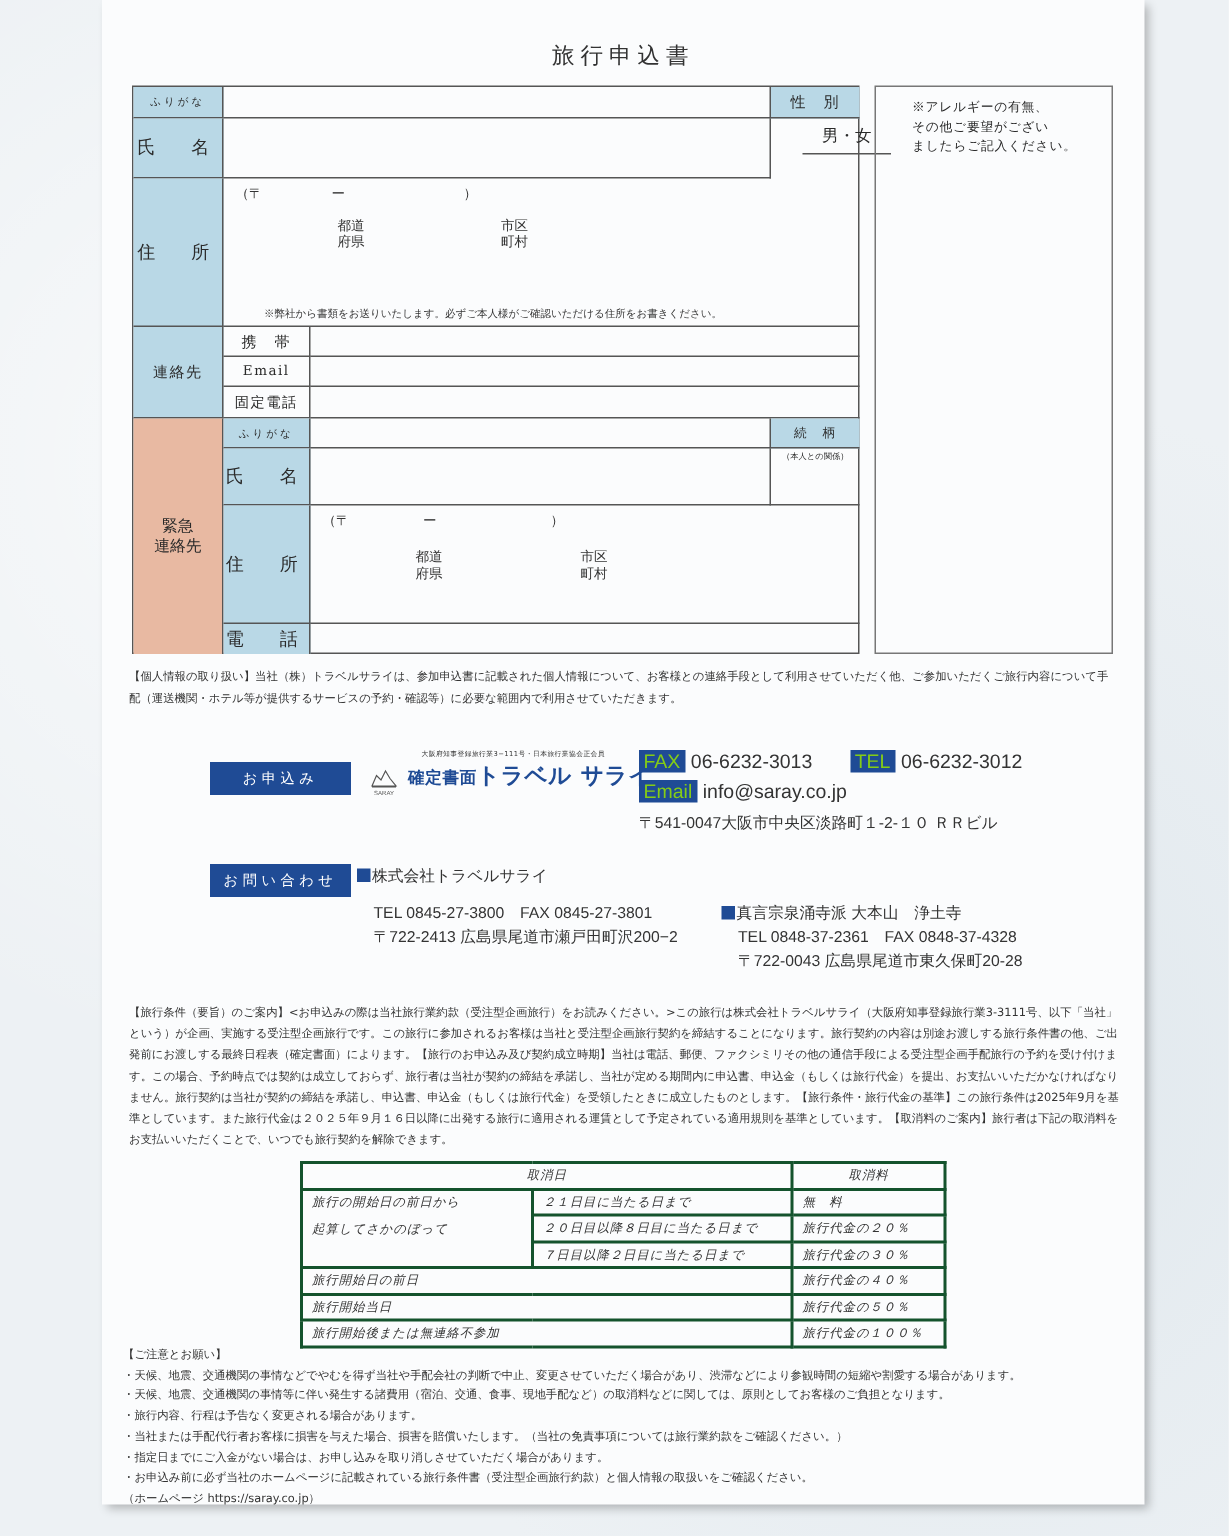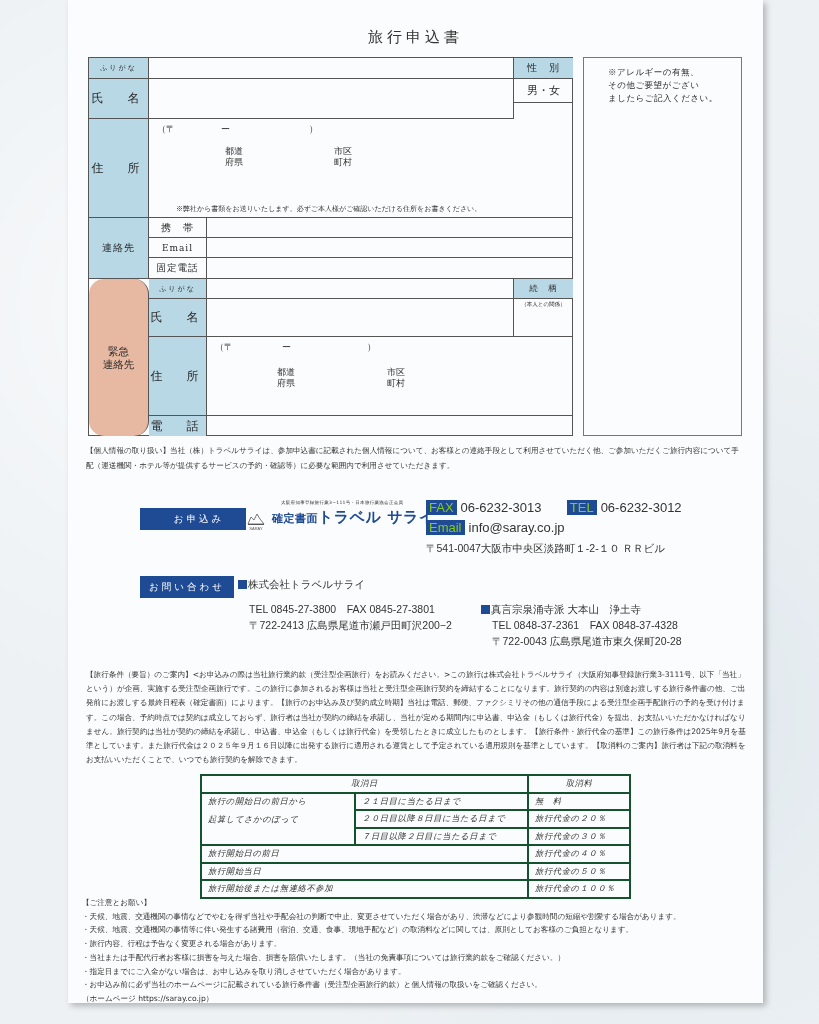--- a/index.html
+++ b/index.html
@@ -21,21 +21,21 @@
     background:#fbfcfd;
     box-shadow: 3px 3px 6px rgba(0,0,0,0.25);
   }
   .abs { position:absolute; }
   .title { left:0; width:100%; top:28px; text-align:center; font-size:15px; letter-spacing:4px; color:#333; font-family:"DejaVu Serif","Liberation Serif",serif; }
 
   
   .form { position:absolute; left:20px; top:57px; width:485px; height:379px; border:1px solid #555; box-sizing:border-box; }
   .cell { position:absolute; box-sizing:border-box; border-right:1px solid #555; border-bottom:1px solid #555; display:flex; align-items:center; justify-content:center; font-family:"DejaVu Serif","Liberation Serif",serif; }
   .blue { background:#b9d8e6; }
-  .salmon { background:#e8b9a2;border-radius:15px; }
+  .salmon { background:#e8b9a2; }
   .lbl-lg { font-size:12px; letter-spacing:6px; }
   .lbl-sm { font-size:7px; letter-spacing:2px; }
   .lbl-md { font-size:10px; letter-spacing:1px; }
   .txt { font-size:9px; color:#333; }
   .tiny { font-size:7px; color:#333; }
 
   .side-box { position:absolute; left:515px; top:57px; width:159px; height:379px; border:1px solid #777; box-sizing:border-box; padding:8px 10px 0 24px; font-size:8.5px; line-height:13px; letter-spacing:0.5px; font-family:"DejaVu Serif","Liberation Serif",serif; }
 
   .privacy { left:18px; top:443px; width:660px; font-size:7.6px; line-height:15px; color:#333; }
 
@@ -68,21 +68,21 @@
   <div class="abs title">旅行申込書</div>
 
   <div class="form">
 
     <div class="cell blue lbl-sm" style="left:0;top:0;width:60px;height:21px;">ふりがな</div>
     <div class="cell" style="left:60px;top:0;width:365px;height:21px;"></div>
     <div class="cell blue lbl-md" style="left:425px;top:0;width:59px;height:21px;border-right:none;">性　別</div>
 
     <div class="cell blue lbl-lg" style="left:0;top:21px;width:60px;height:40px;">氏　名</div>
     <div class="cell" style="left:60px;top:21px;width:365px;height:40px;"></div>
-    <div class="cell" style="left:425px;top:21px;width:59px;height:24px;border-right:none;font-size:11px;">男・女</div>
+    <div class="cell" style="left:446px;top:21px;width:59px;height:24px;border-right:none;font-size:11px;">男・女</div>
 
     <div class="cell blue lbl-lg" style="left:0;top:61px;width:60px;height:99px;">住　所</div>
     <div class="cell" style="left:60px;top:61px;width:424px;height:99px;border-right:none;display:block;">
       <span class="abs txt" style="left:8px;top:4px;">（〒</span>
       <span class="abs txt" style="left:72px;top:4px;">ー</span>
       <span class="abs txt" style="left:160px;top:4px;">）</span>
       <span class="abs txt" style="left:76px;top:27px;line-height:11px;"><span>都道</span><br><span>府県</span></span>
       <span class="abs txt" style="left:185px;top:27px;line-height:11px;"><span>市区</span><br><span>町村</span></span>
       <span class="abs tiny" style="left:27px;top:85px;white-space:nowrap;">※弊社から書類をお送りいたします。必ずご本人様がご確認いただける住所をお書きください。</span>
     </div>
@@ -120,21 +120,21 @@
   </div>
 
   <div class="side-box">
     <div>※アレルギーの有無、</div>
     <div>その他ご要望がござい</div>
     <div>ましたらご記入ください。</div>
   </div>
 
   <div class="abs privacy">【個人情報の取り扱い】当社（株）トラベルサライは、参加申込書に記載された個人情報について、お客様との連絡手段として利用させていただく他、ご参加いただくご旅行内容について手配（運送機関・ホテル等が提供するサービスの予約・確認等）に必要な範囲内で利用させていただきます。</div>
 
-  <div class="tag" style="left:72px;top:508px;width:94px;height:22px;padding-left:12px;">お申込み</div>
+  <div class="tag" style="left:72px;top:508px;width:94px;height:22px;">お申込み</div>
   <div class="abs company-small" style="left:213px;top:500px;">大阪府知事登録旅行業3−111号・日本旅行業協会正会員</div>
   <div class="abs" style="left:178px;top:509px;width:20px;height:22px;">
     <svg width="20" height="22" viewBox="0 0 20 22">
         <path d="M2 15 L5 8 L8 11 L11 5 L14 10 L18 15 Z" fill="none" stroke="#555" stroke-width="0.8"></path>
         <rect x="2" y="15" width="16" height="1" fill="#555"></rect>
         <text x="10" y="21" font-size="4" text-anchor="middle" fill="#555" font-family="Liberation Sans, sans-serif">SARAY</text>
       </svg>
   </div>
   <div class="abs company-logo" style="left:204px;top:508px;white-space:nowrap;">
     <span class="pre">確定書面</span><span>トラベル サライ</span>

